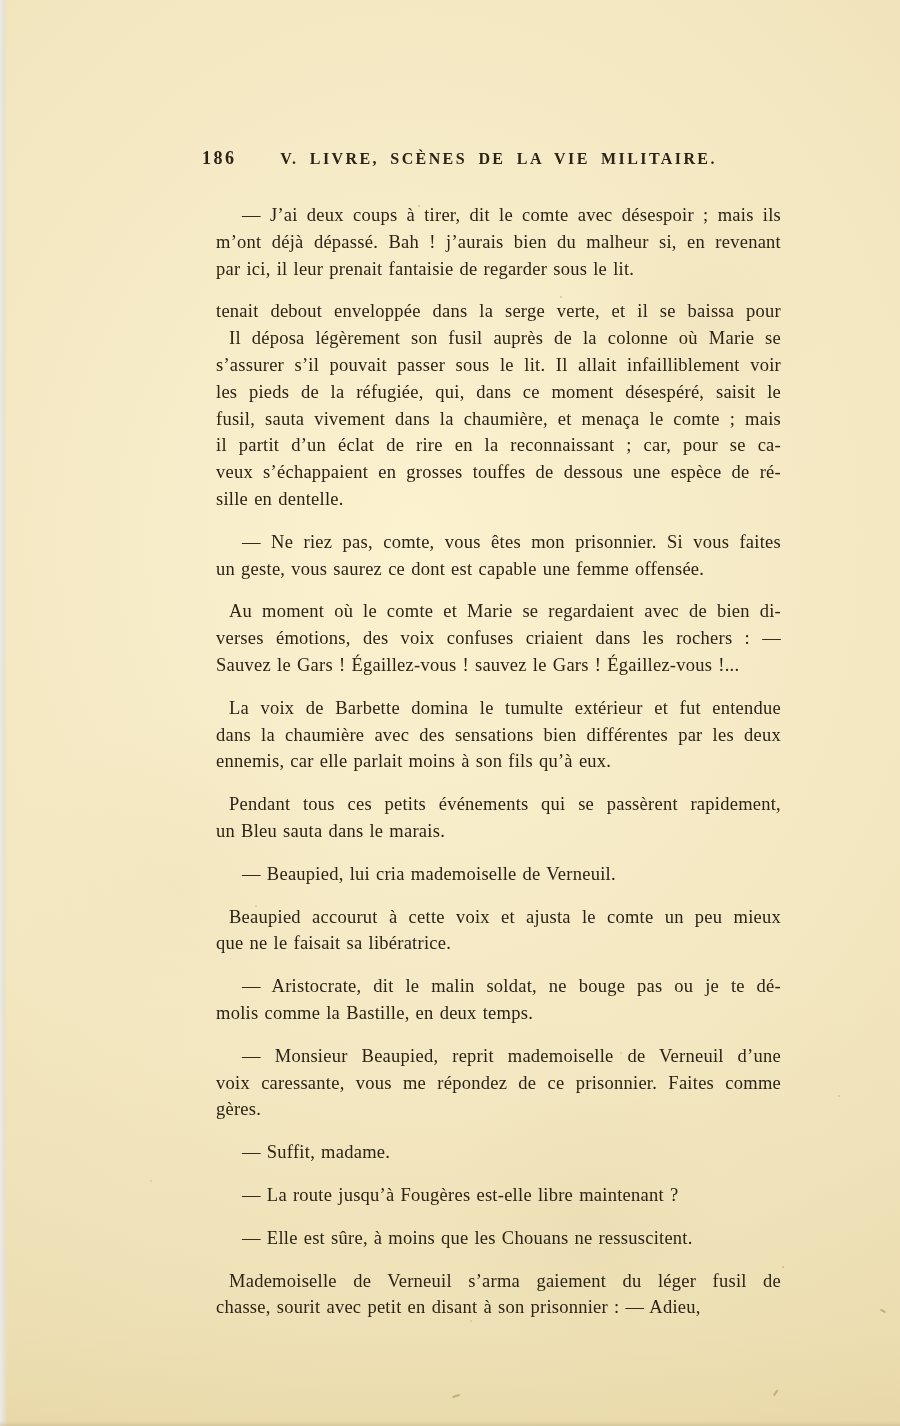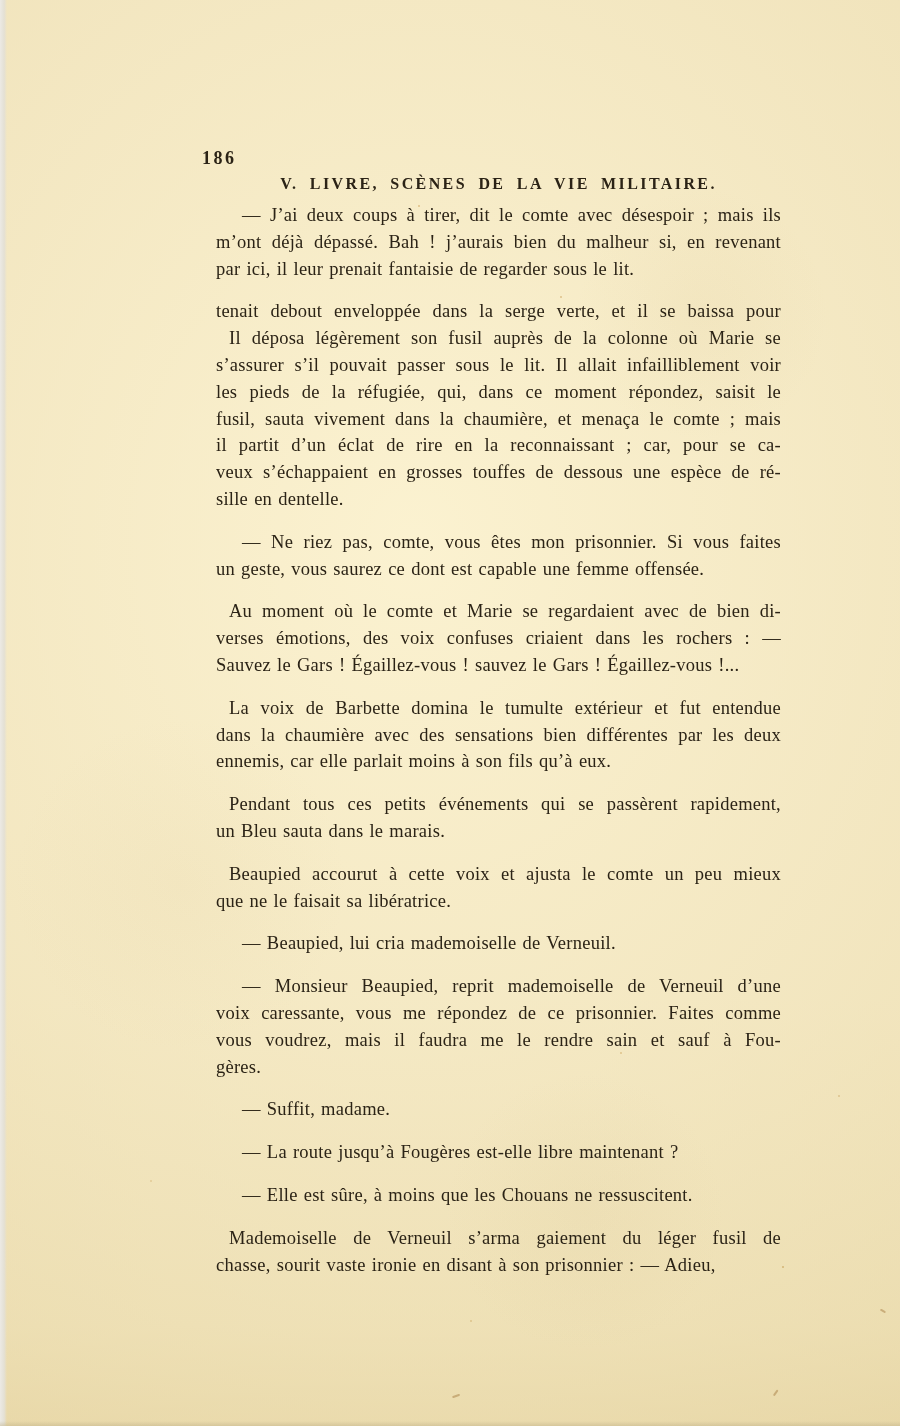--- a/index.html
+++ b/index.html
@@ -84,21 +84,20 @@
     letter-spacing: 2.5px;
   }
   .running-title {
     text-align: center;
     font-size: 16px;
     font-weight: bold;
     letter-spacing: 2.4px;
     word-spacing: 5px;
     padding-top: 3px;
     white-space: nowrap;
-    margin-top: 25px;
   }
 
   .text-block {
     position: absolute;
     top: 186px;
     left: 200px;
     width: 597px;
     font-size: 18.5px;
     line-height: 26.8px;
     letter-spacing: 0.25px;
@@ -137,21 +136,21 @@
   <div class="text-block" id="text-block">
       <div class="paragraph">
         <div class="text-line para-start indent-dialogue">— J’ai deux coups à tirer, dit le comte avec désespoir ; mais ils</div>
         <div class="text-line">m’ont déjà dépassé. Bah ! j’aurais bien du malheur si, en revenant</div>
         <div class="text-line para-end">par ici, il leur prenait fantaisie de regarder sous le lit.</div>
       </div>
       <div class="paragraph">
         <div class="text-line">tenait debout enveloppée dans la serge verte, et il se baissa pour</div>
         <div class="text-line para-start indent-narration">Il déposa légèrement son fusil auprès de la colonne où Marie se</div>
         <div class="text-line">s’assurer s’il pouvait passer sous le lit. Il allait infailliblement voir</div>
-        <div class="text-line">les pieds de la réfugiée, qui, dans ce moment répondez, saisit le</div>
+        <div class="text-line">les pieds de la réfugiée, qui, dans ce moment désespéré, saisit le</div>
         <div class="text-line">fusil, sauta vivement dans la chaumière, et menaça le comte ; mais</div>
         <div class="text-line">il partit d’un éclat de rire en la reconnaissant ; car, pour se ca-</div>
         <div class="text-line">veux s’échappaient en grosses touffes de dessous une espèce de ré-</div>
         <div class="text-line para-end">sille en dentelle.</div>
       </div>
       <div class="paragraph">
         <div class="text-line para-start indent-dialogue">— Ne riez pas, comte, vous êtes mon prisonnier. Si vous faites</div>
         <div class="text-line para-end">un geste, vous saurez ce dont est capable une femme offensée.</div>
       </div>
       <div class="paragraph">
@@ -162,39 +161,42 @@
       <div class="paragraph">
         <div class="text-line para-start indent-narration">La voix de Barbette domina le tumulte extérieur et fut entendue</div>
         <div class="text-line">dans la chaumière avec des sensations bien différentes par les deux</div>
         <div class="text-line para-end">ennemis, car elle parlait moins à son fils qu’à eux.</div>
       </div>
       <div class="paragraph">
         <div class="text-line para-start indent-narration">Pendant tous ces petits événements qui se passèrent rapidement,</div>
         <div class="text-line para-end">un Bleu sauta dans le marais.</div>
       </div>
       <div class="paragraph">
+        <div class="text-line para-start indent-dialogue para-end">— Beaupied, lui cria mademoiselle de Verneuil.</div>
+      </div>
+      <div class="paragraph">
         <div class="text-line para-start indent-narration">Beaupied accourut à cette voix et ajusta le comte un peu mieux</div>
         <div class="text-line para-end">que ne le faisait sa libératrice.</div>
       </div>
       <div class="paragraph">
-        <div class="text-line para-start indent-dialogue para-end">— Beaupied, lui cria mademoiselle de Verneuil.</div>
+        <div class="text-line para-start indent-dialogue">— Aristocrate, dit le malin soldat, ne bouge pas ou je te dé-</div>
+        <div class="text-line para-end">molis comme la Bastille, en deux temps.</div>
       </div>
       <div class="paragraph">
         <div class="text-line para-start indent-dialogue">— Monsieur Beaupied, reprit mademoiselle de Verneuil d’une</div>
         <div class="text-line">voix caressante, vous me répondez de ce prisonnier. Faites comme</div>
-        <div class="text-line">vous voudrez, mais il faudra me le rendre sain et sauf à Fou-</div>
         <div class="text-line para-end">gères.</div>
       </div>
       <div class="paragraph">
         <div class="text-line para-start indent-dialogue para-end">— Suffit, madame.</div>
       </div>
       <div class="paragraph">
         <div class="text-line para-start indent-dialogue para-end">— La route jusqu’à Fougères est-elle libre maintenant ?</div>
       </div>
       <div class="paragraph">
         <div class="text-line para-start indent-dialogue para-end">— Elle est sûre, à moins que les Chouans ne ressuscitent.</div>
       </div>
       <div class="paragraph">
         <div class="text-line para-start indent-narration">Mademoiselle de Verneuil s’arma gaiement du léger fusil de</div>
-        <div class="text-line para-end">chasse, sourit vaste ironie en disant à son prisonnier : — Adieu,</div>
+        <div class="text-line para-end">chasse, sourit avec petit en disant à son prisonnier : — Adieu,</div>
       </div>
     </div>
 </div>
 
 </body></html>

